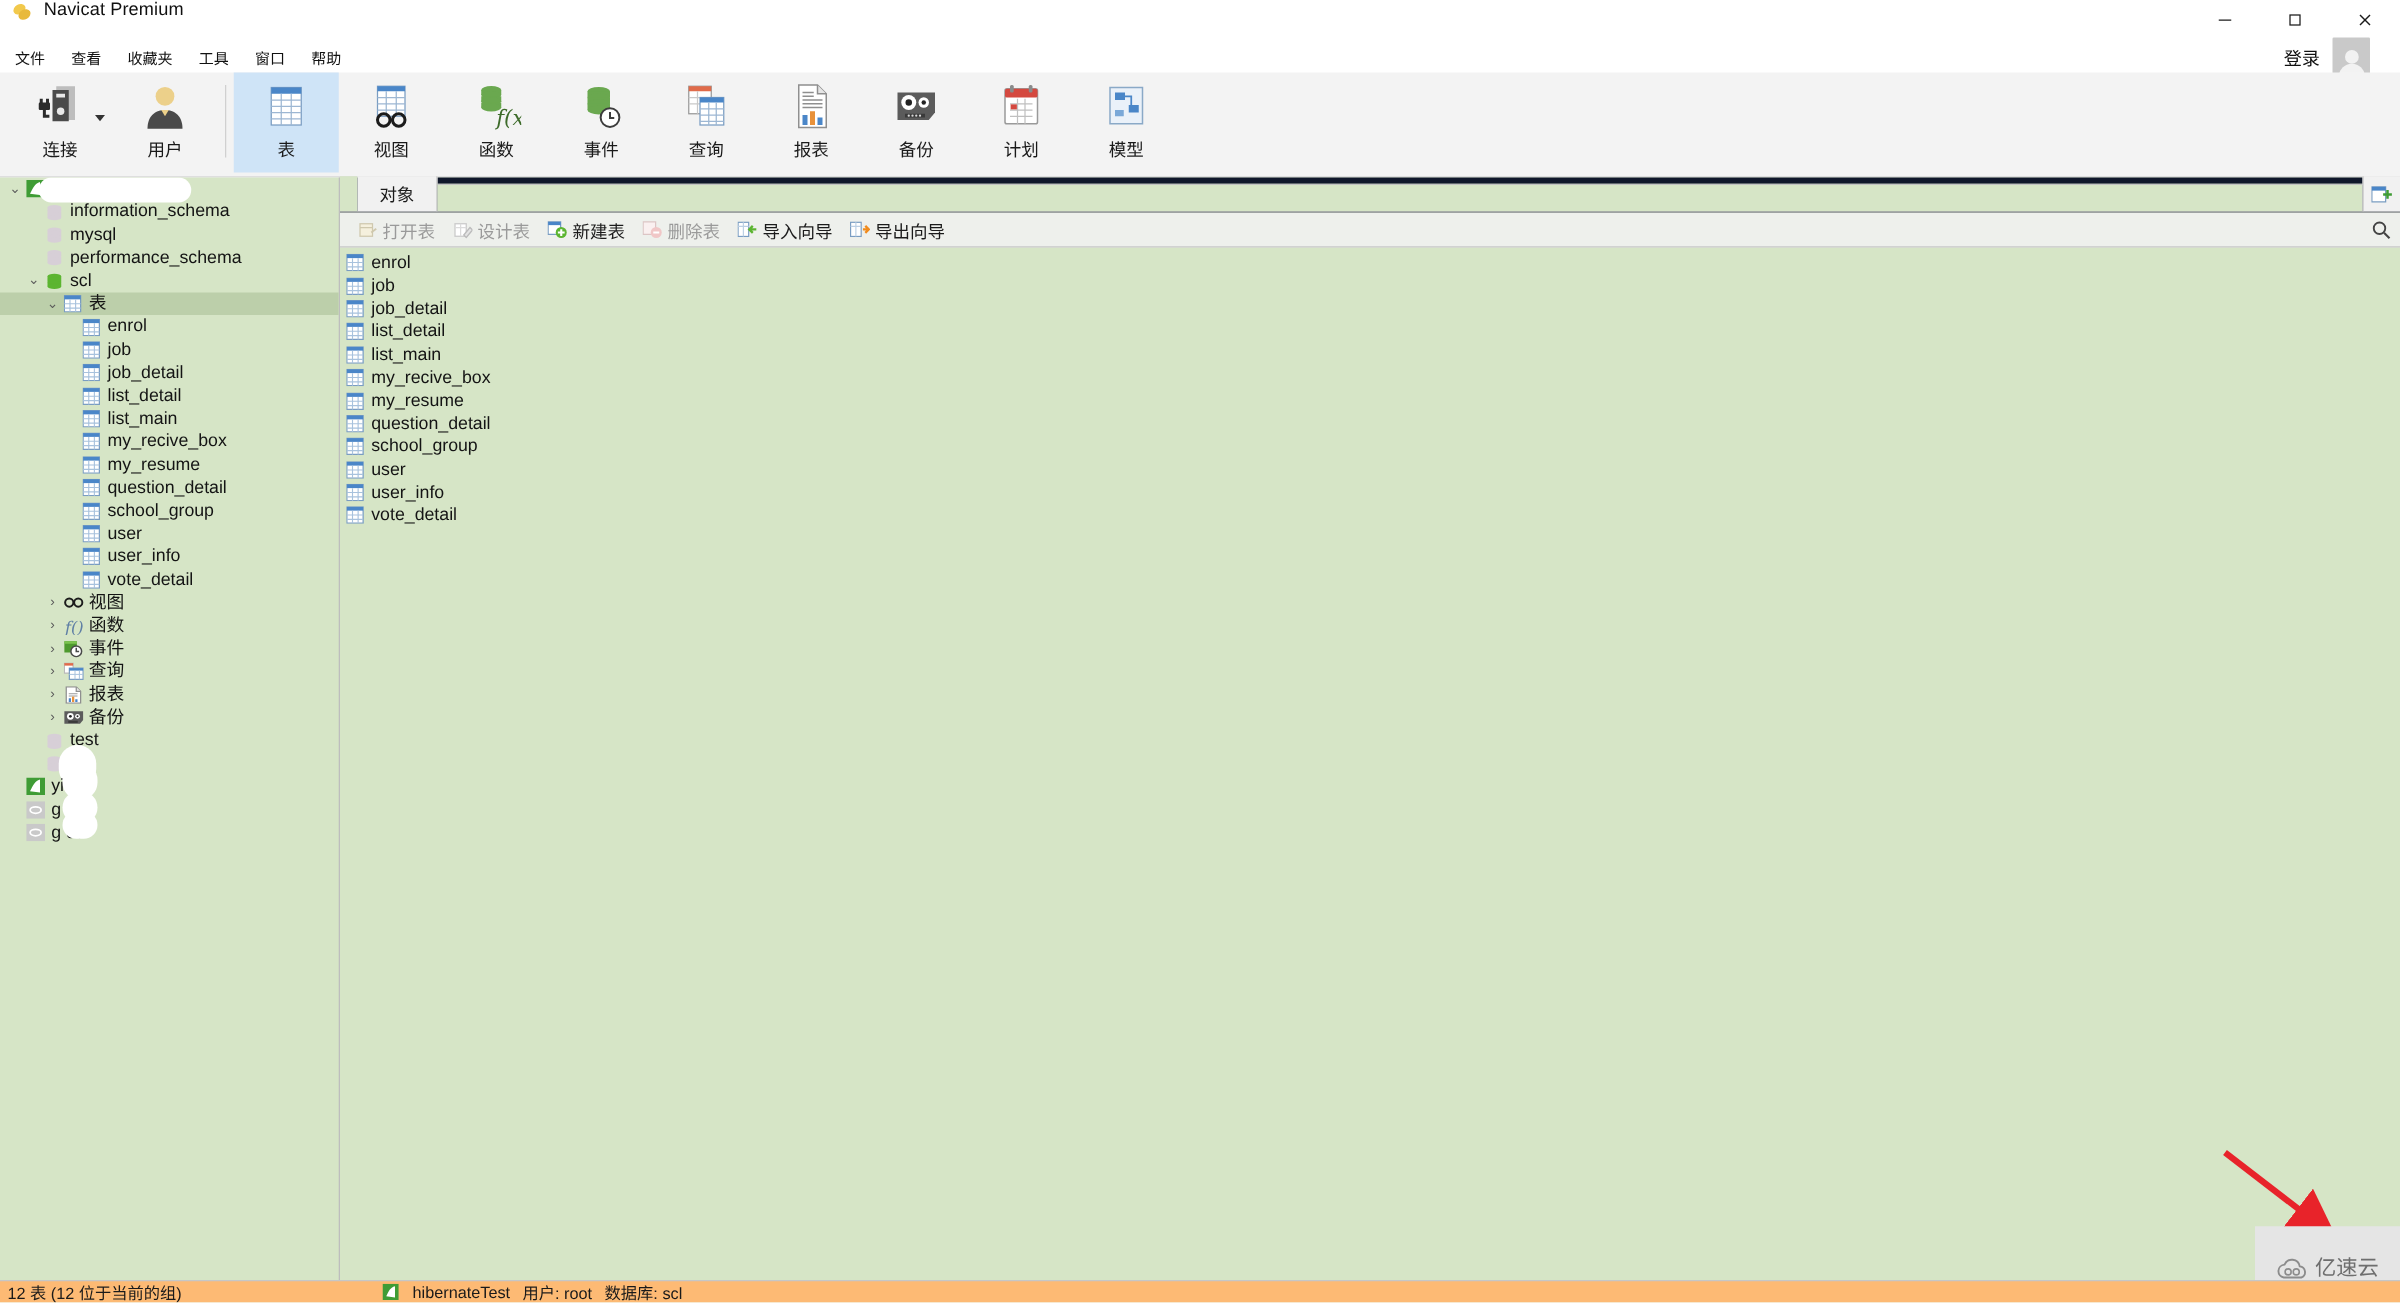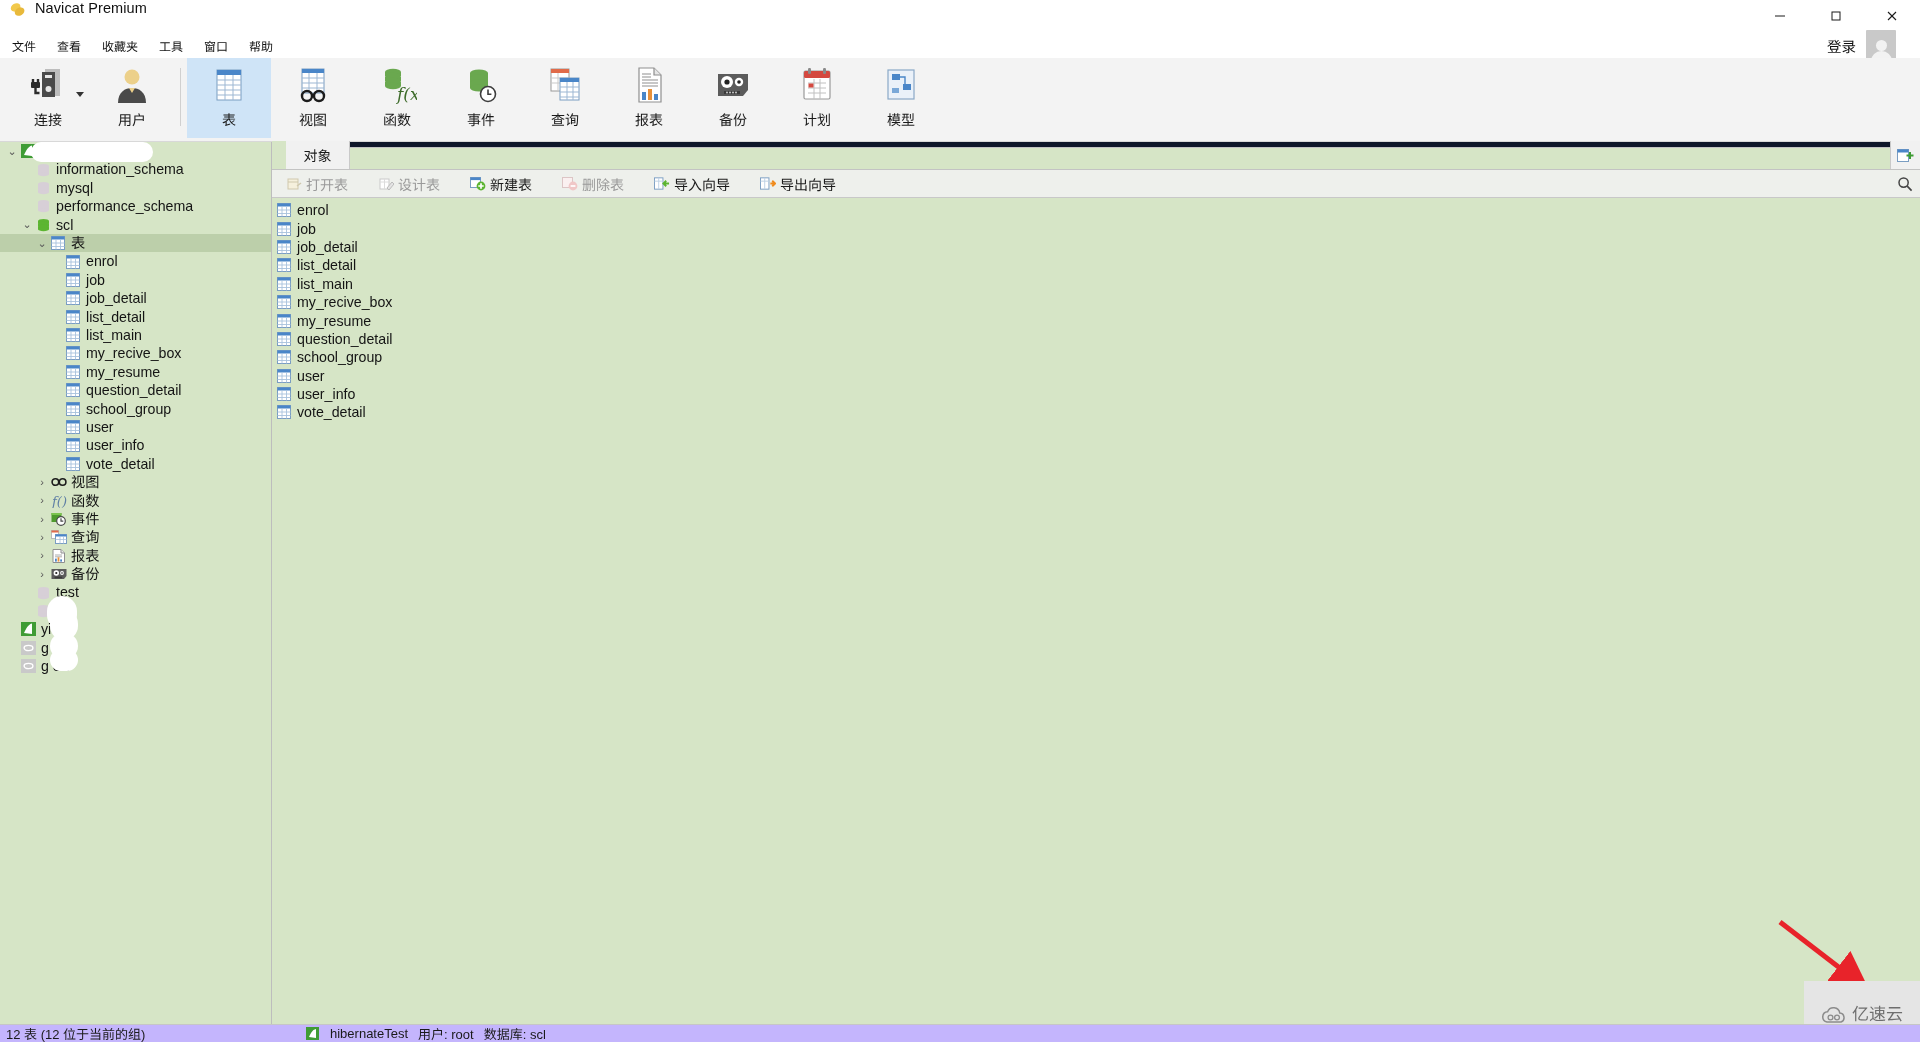--- a/index.html
+++ b/index.html
@@ -104,21 +104,21 @@
   }
   .tab.active { background: #f1f1f1; }
   .tabstrip .strip-fill { flex: 1; background: #d6e5c6; border-top: 1px solid #c3c3c3; height: 22px; align-self: flex-end; }
   .tabstrip .tab-right {
     width: 30px; height: 28px; display:flex; align-items:center; justify-content:center;
     background: #f1f1f1; border-left: 1px solid #c9c9c9;
   }
 
   .objbar {
     height: 28px; background: #eef0ec; display: flex; align-items: center;
-    border-bottom: 1px solid #c8c8c8; padding-left: 8px; gap: 18px;
+    border-bottom: 1px solid #c8c8c8; padding-left: 8px; gap: 2px;
   }
   .ob {
     display: flex; align-items: center; gap: 4px; padding: 2px 6px;
     font-size: 14px; color: #1b1b1b; cursor: default; height: 22px;
   }
   .ob.disabled { color: #9a9a9a; }
   .ob .obico { width: 16px; height: 16px; display:flex; align-items:center; justify-content:center; }
   .objbar .spacer { flex: 1; }
   .objbar .searchbtn { width: 30px; height: 26px; display:flex; align-items:center; justify-content:center; }
 
@@ -128,21 +128,21 @@
   }
   .olrow {
     height: 18.4px; display: flex; align-items: center; padding-left: 5px;
     font-size: 14.2px; color: #141414; cursor: default;
   }
   .ol-ico { width: 16px; height: 15px; margin-right: 4px; flex: 0 0 16px; display:flex; align-items:center; }
 
   
   .statusbar {
     position: absolute; left: 0; bottom: 0; width: 1920px; height: 18px;
-    background: #c4b5fd; border-top: 1px solid #c6c6c6;
+    background: #fdba74; border-top: 1px solid #c6c6c6;
     display: flex; align-items: center; font-size: 13px; color: #1a1a1a;
   }
   .sb-left { width: 272px; padding-left: 6px; }
   .sb-right { display: flex; align-items: center; gap: 10px; padding-left: 34px; }
   .sb-right .conn-ico { width: 14px; height: 14px; display:flex; align-items:center; }
 
   
   .watermark {
     position: absolute; right: 0px; bottom: 17px;
     width: 116px; height: 44px; background: #e5e5e5;

